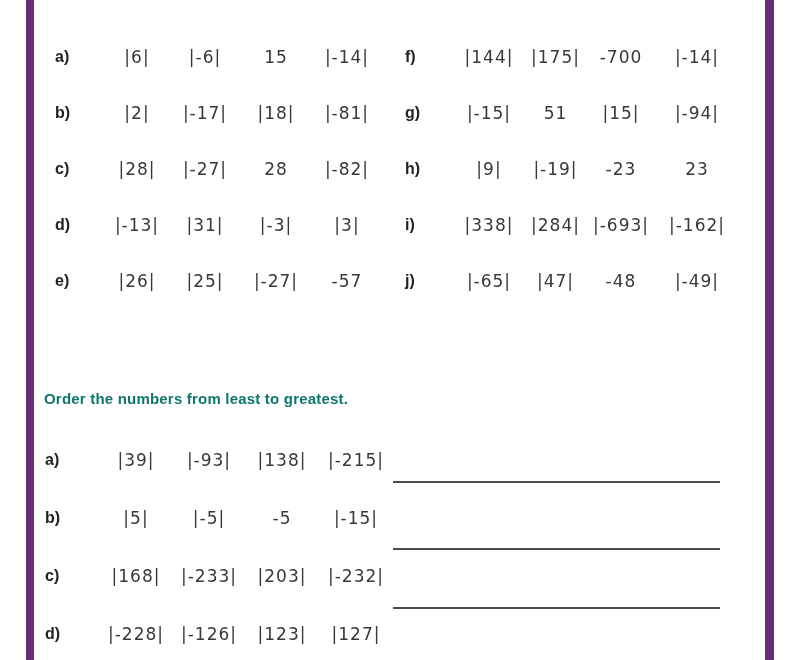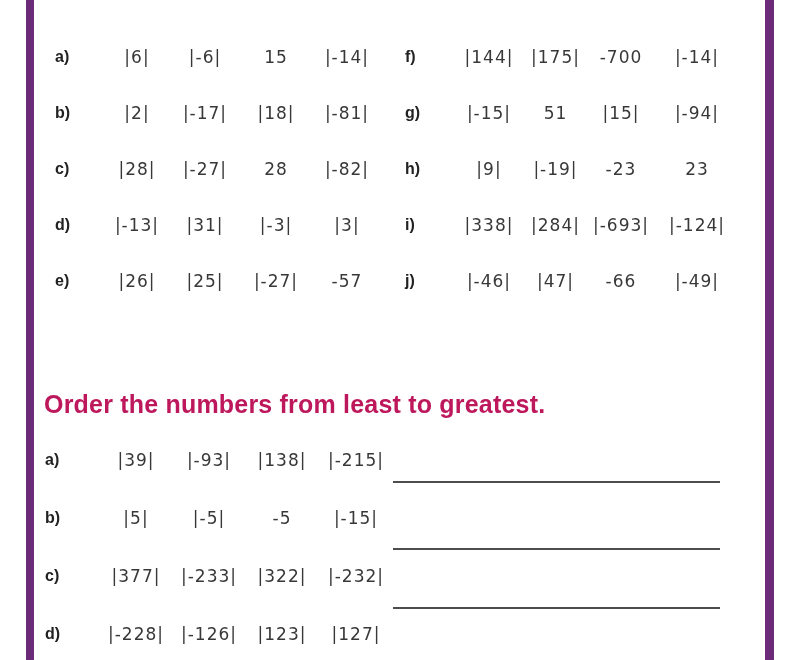--- a/index.html
+++ b/index.html
@@ -60,22 +60,22 @@
     white-space: nowrap;
   }
 
   
   .heading {
     position: absolute;
     left: 44px;
     top: 390px;
     font-family: "Liberation Sans", sans-serif;
     font-weight: bold;
-    font-size: 25px;
-    color: #be185d;
+    font-size: 15px;
+    color: #0f766e;
     letter-spacing: 0.2px;
   }
 
   
   .sec2 {
     position: absolute;
     left: 44px;
     top: 431px;
     width: 354px;
   }
@@ -172,28 +172,28 @@
     <div class="val">|-19|</div>
     <div class="val">-23</div>
     <div class="val">23</div>
   </div>
 
   <div class="s1row">
     <div class="row-label">i)</div>
     <div class="val">|338|</div>
     <div class="val">|284|</div>
     <div class="val">|-693|</div>
-    <div class="val">|-124|</div>
+    <div class="val">|-162|</div>
   </div>
 
   <div class="s1row">
     <div class="row-label">j)</div>
-    <div class="val">|-46|</div>
+    <div class="val">|-65|</div>
     <div class="val">|47|</div>
-    <div class="val">-66</div>
+    <div class="val">-48</div>
     <div class="val">|-49|</div>
   </div>
 </div>
 
   <div class="heading">Order the numbers from least to greatest.</div>
 
   <div class="sec2">
   <div class="s2row">
     <div class="row-label">a)</div>
     <div class="val">|39|</div>
@@ -205,23 +205,23 @@
   <div class="s2row">
     <div class="row-label">b)</div>
     <div class="val">|5|</div>
     <div class="val">|-5|</div>
     <div class="val">-5</div>
     <div class="val">|-15|</div>
   </div>
 
   <div class="s2row">
     <div class="row-label">c)</div>
-    <div class="val">|377|</div>
+    <div class="val">|168|</div>
     <div class="val">|-233|</div>
-    <div class="val">|322|</div>
+    <div class="val">|203|</div>
     <div class="val">|-232|</div>
   </div>
 
   <div class="s2row">
     <div class="row-label">d)</div>
     <div class="val">|-228|</div>
     <div class="val">|-126|</div>
     <div class="val">|123|</div>
     <div class="val">|127|</div>
   </div>

